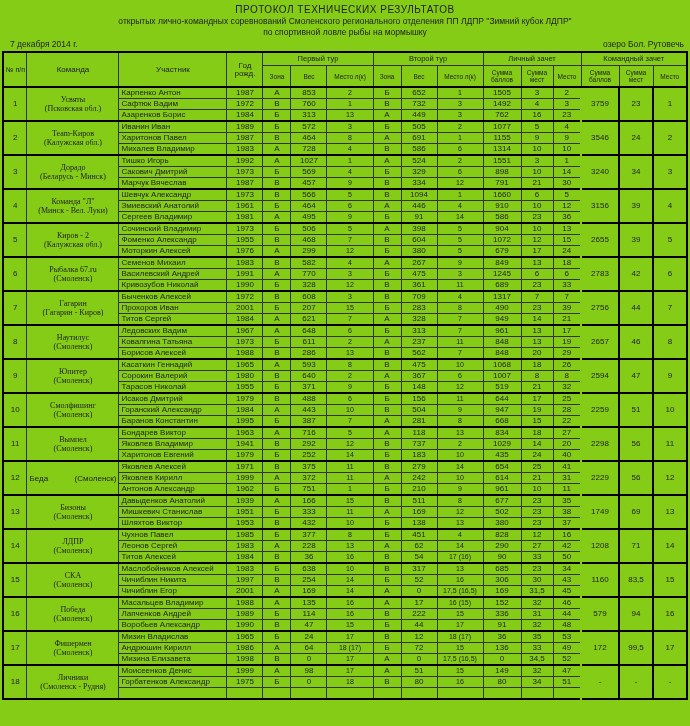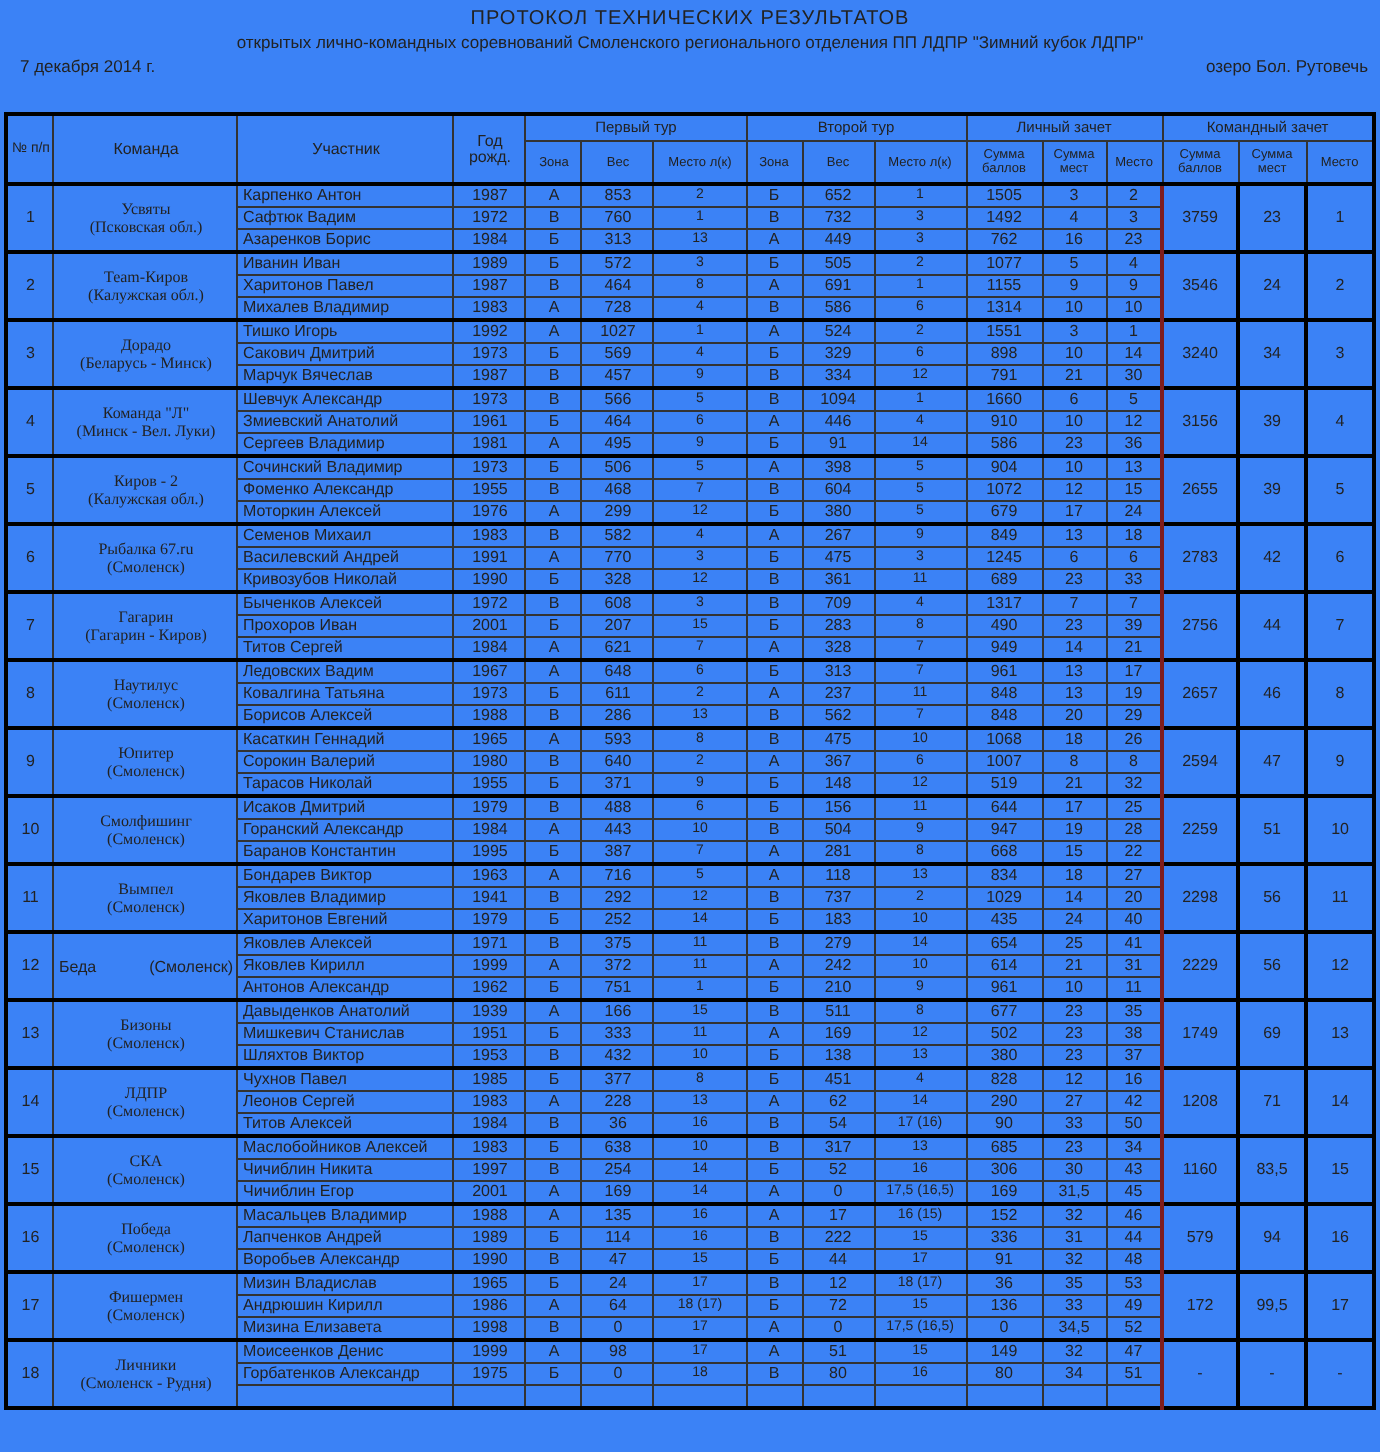--- a/index.html
+++ b/index.html
@@ -1,25 +1,25 @@
 <!DOCTYPE html>
 <html><head>
 <meta charset="utf-8">
 <style>
   html,body{margin:0;padding:0;background:#fff;}
   .page{
-    width:690px;height:726px;background:#3b82f6;color:#1a1a1a;
+    width:690px;height:726px;background:#84cc16;color:#1a1a1a;
     font-family:"Liberation Sans",sans-serif;overflow:hidden;
     box-sizing:border-box;padding-top:3px;
   }
   .title{ text-align:center;font-size:10px;letter-spacing:.5px;line-height:13px;color:#222;}
   .subtitle{ text-align:center;font-size:8.5px;line-height:11px;color:#222;}
   .meta-row{
     display:flex;justify-content:space-between;align-items:flex-end;
-    font-size:8.5px;line-height:11px;padding:1px 6px 17px 10px;color:#222;
+    font-size:8.5px;line-height:11px;padding:1px 6px 1px 10px;color:#222;
   }
   table.results{
     border-collapse:collapse;table-layout:fixed;
     margin:0 auto;width:684px;border:2px solid #000;
   }
   th,td{
     border:1px solid #333;padding:0 1px;overflow:hidden;
     text-align:center;vertical-align:middle;color:#222;
     white-space:nowrap;
   }
@@ -29,32 +29,33 @@
   thead .th-main{font-size:8px;}
   thead .th-num{text-align:left;padding-left:2px;font-size:7px;}
   thead tr:last-child th{border-bottom:1.5px solid #000;}
   tbody td{font-size:8px;height:10px;line-height:10px;}
   tbody tr.team-first td{border-top:2px solid #000;}
   td.c-name{text-align:left;padding-left:2px;margin-left:32px;}
   td.c-teamname{font-size:8px;line-height:9px;white-space:normal;}
   td.c-teamname .tn{text-align:center;font-family:Liberation Serif, serif;}
   td.c-teamname .team-inline{display:flex;justify-content:space-between;padding:0 1px;}
   td.c-place2{font-size:7px;}
-  td.tcell{border-left:2px solid #7f1d1d;border-right:2px solid #000;font-size:8px;}
+  td.tcell{border-left:2px solid #84cc16;border-right:2px solid #000;font-size:8px;}
   col.w-num{width:24px;} col.w-team{width:92px;} col.w-name{width:108px;}
   col.w-year{width:36px;} col.w-zone{width:28px;} col.w-wt{width:36px;}
   col.w-place{width:46px;} col.w-sb{width:38px;} col.w-sm{width:32px;}
   col.w-pl{width:28px;} col.w-tsb{width:38px;} col.w-tsm{width:34px;} col.w-tpl{width:34px;}
 </style>
 </head>
 <body>
 
 <div class="page">
   <div class="title">ПРОТОКОЛ  ТЕХНИЧЕСКИХ  РЕЗУЛЬТАТОВ</div>
   <div class="subtitle">открытых лично-командных соревнований Смоленского регионального отделения ПП ЛДПР "Зимний кубок ЛДПР"</div>
+  <div class="subtitle">по спортивной ловле рыбы на мормышку</div>
   <div class="meta-row">
     <span>7 декабря 2014 г.</span>
     <span>озеро Бол. Рутовечь</span>
   </div>
 
   <table class="results">
     <colgroup>
       <col class="w-num">
         <col class="w-team">
         <col class="w-name">

